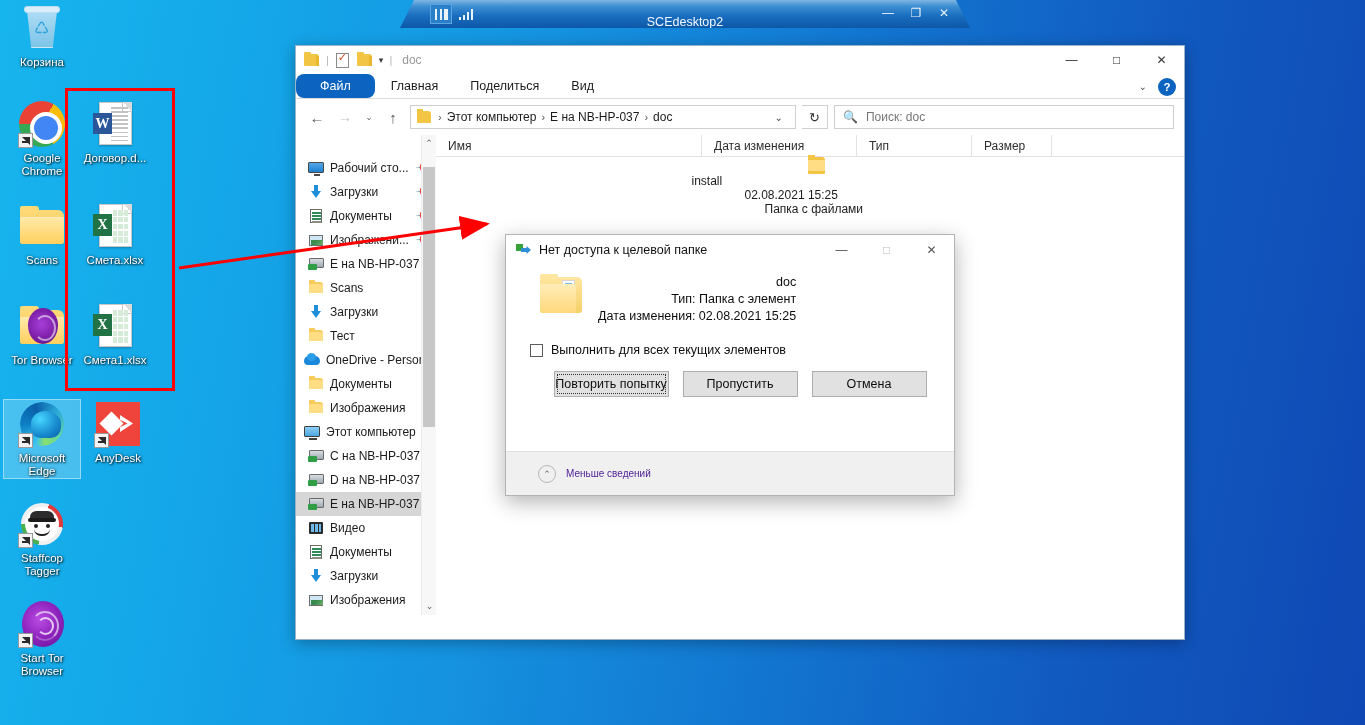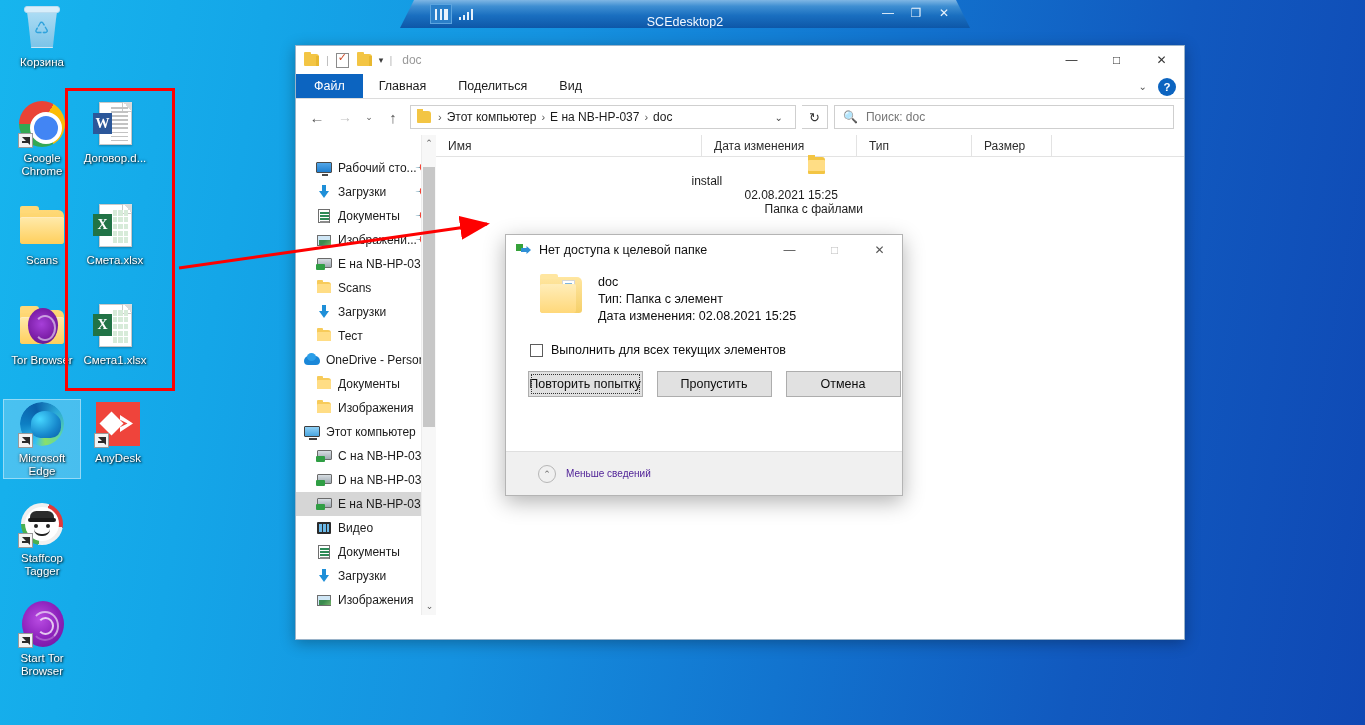--- a/index.html
+++ b/index.html
@@ -318,21 +318,21 @@
     color:#333; font-size:12px;
   }
 
   .ex-ribbon {
     height:25px; display:flex; align-items:stretch;
     border-bottom:1px solid #dcdcdc; position:relative; background:#fff;
   }
   .ex-tab {
     padding:0 16px; display:flex; align-items:center; font-size:12.5px; color:#1b1b1b;
   }
-  .ex-tab.file { background:#0c64c0; color:#fff; padding:0 18px; }
+  .ex-tab.file { background:#0c64c0; color:#fff; padding:0 24px;border-radius:8px; }
   .ribbon-right { position:absolute; right:4px; top:0; height:25px; display:flex; align-items:center; gap:6px; }
   .ribbon-caret { font-size:10px; color:#555; padding:0 5px; }
   .help-btn {
     width:18px; height:18px; border-radius:50%; background:#0c64c0; color:#fff;
     font-size:11.5px; font-weight:bold; display:flex; align-items:center; justify-content:center;
     margin-right:4px;
   }
 
   .ex-addrbar {
     height:36px; display:flex; align-items:center; gap:6px; padding:0 10px;
@@ -360,21 +360,21 @@
 
   .ex-body { display:flex; height:480px; }
   .ex-nav {
     width:140px; border-right:0px solid #e4e4e4; position:relative;
     overflow:hidden; background:#fff; padding-top:21px;
   }
   .nav-item {
     height:24px; display:flex; align-items:center; gap:6px; padding-left:14px;
     font-size:12px; color:#1b1b1b; white-space:nowrap; position:relative;
   }
-  .nav-item.indent1 { padding-left:20px; }
+  .nav-item.indent1 { padding-left:12px; }
   .nav-item.root { padding-left:8px; }
   .nav-item.sel { background:#d6d6d6; }
   .nav-item .pin { position:absolute; right:8px; color:#6b6b6b; font-size:11px; transform:rotate(40deg); }
   .ni-ic { width:16px; height:16px; flex:0 0 16px; position:relative; }
 
   .ic-desktop {
     position:absolute; left:0; top:2px; width:16px; height:11px;
     background:linear-gradient(180deg,#52a6e8,#1f7fd0); border:1px solid #4a4a4a; border-radius:1px;
   }
   .ic-desktop::after{ content:""; position:absolute; left:5px; top:11px; width:6px; height:2px; background:#4a4a4a; }
@@ -471,24 +471,24 @@
   .vb { width:22px; height:20px; display:flex; align-items:center; justify-content:center; }
   .vb.active { background:#cce4f7; border:1px solid #7eb9e8; }
   .vb-details { width:14px; height:11px; display:grid; grid-template-columns:4px 1fr; gap:2px; }
   .vb-details s { background:#3a7bbf; height:2px; align-self:center; }
   .vb-details b { background:#3a7bbf; height:2px; }
   .vb-tiles { width:14px; height:11px; background:#fff; border:1px solid #5a7fa5; position:relative; }
   .vb-tiles::after{ content:""; position:absolute; left:1px; top:1px; width:5px; height:7px; background:#4a90c8; }
 
   
   .dialog {
-    position:absolute; left:505px; top:234px; width:398px; height:262px;
+    position:absolute; left:505px; top:234px; width:450px; height:262px;
     background:#fff; border:1px solid #b4b4b4;
     box-shadow: 0 6px 20px rgba(0,0,0,.30);
-    z-index: 60; font-size:12.5px; color:#0d0d0d;
+    z-index: 60; font-size:12.5px; color:#0d0d0d;text-align:right;
   }
   .dlg-title {
     height:29px; display:flex; align-items:center; padding-left:10px; gap:8px;
     position:relative;
   }
   .dlg-icon { width:15px; height:13px; position:relative; }
   .dlg-icon::before{
     content:""; position:absolute; left:0; top:1px; width:7px; height:7px; background:#35a23a;
   }
   .dlg-icon::after{

